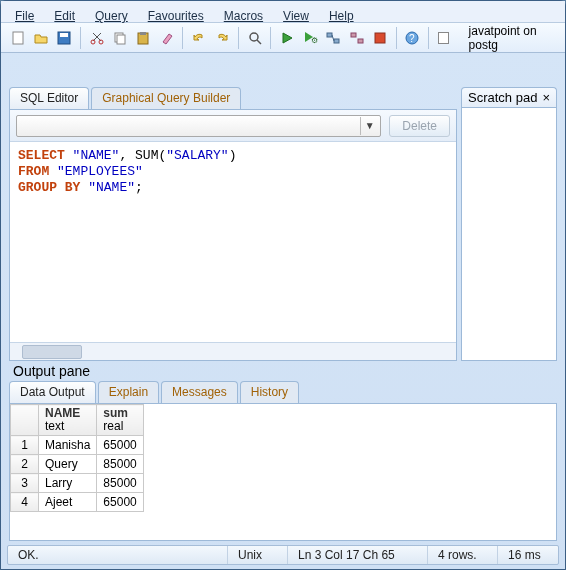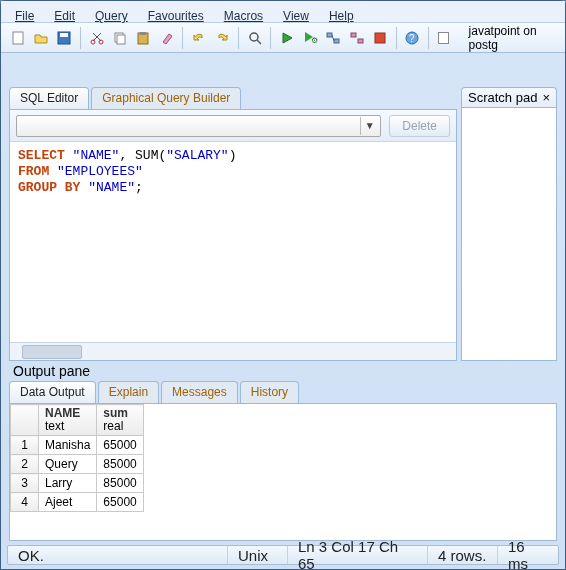--- a/index.html
+++ b/index.html
@@ -136,21 +136,21 @@
   }
   table.grid th { background:linear-gradient(to bottom,#fcfcfc,#ececec); font-weight:normal; }
   table.grid th.rowhdr { width:28px; text-align:center; }
   table.grid th .sub { color:#333; font-weight:bold; display:block; line-height:13px; }
   table.grid th .type { font-weight:normal; display:block; line-height:13px; }
   .statusbar {
     position:absolute; left:6px; right:6px; bottom:4px; height:20px;
     display:flex; align-items:center;
     background:linear-gradient(to bottom,#f3f8fd,#dee9f5);
     border:1px solid #a6bdd8; border-radius:2px;
-    font-size:15px; color:#222;
+    font-size:12px; color:#222;
   }
   .status-cell { padding:0 10px; border-right:1px solid #c2d2e4; height:100%; display:flex; align-items:center;}
   .status-cell.grow { flex:1; }
   .status-cell:last-child { border-right:none; }
   svg { display:block; }
 </style>
 </head>
 <body>
 
 <div class="window">

